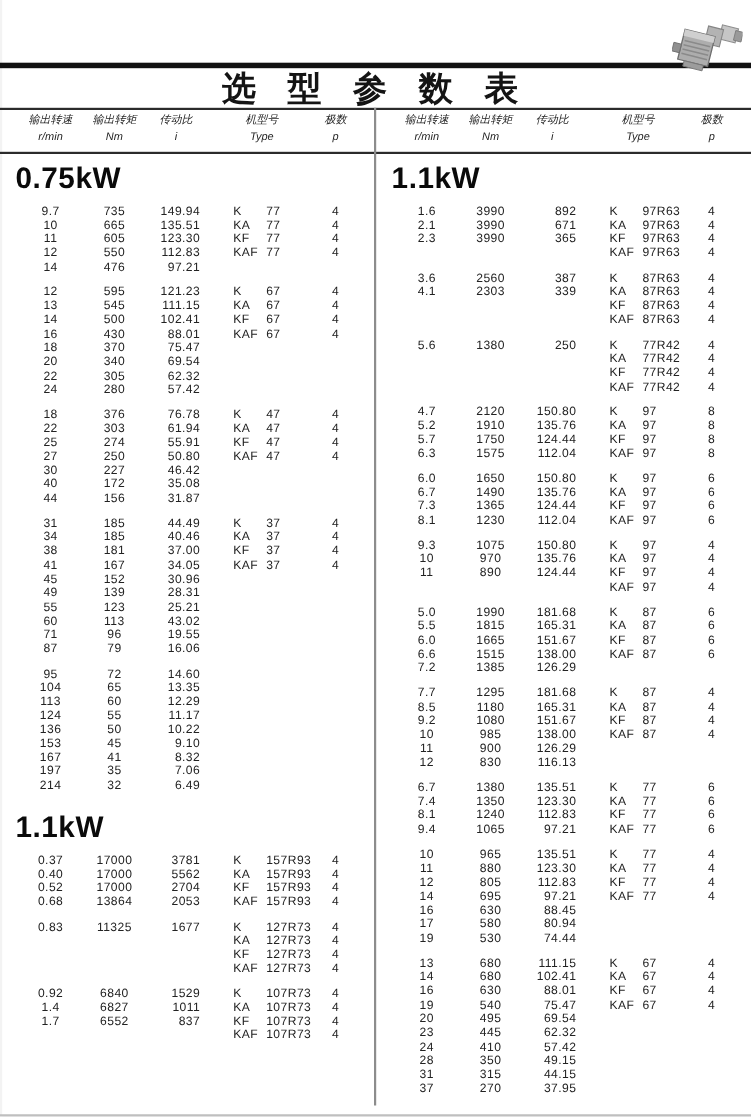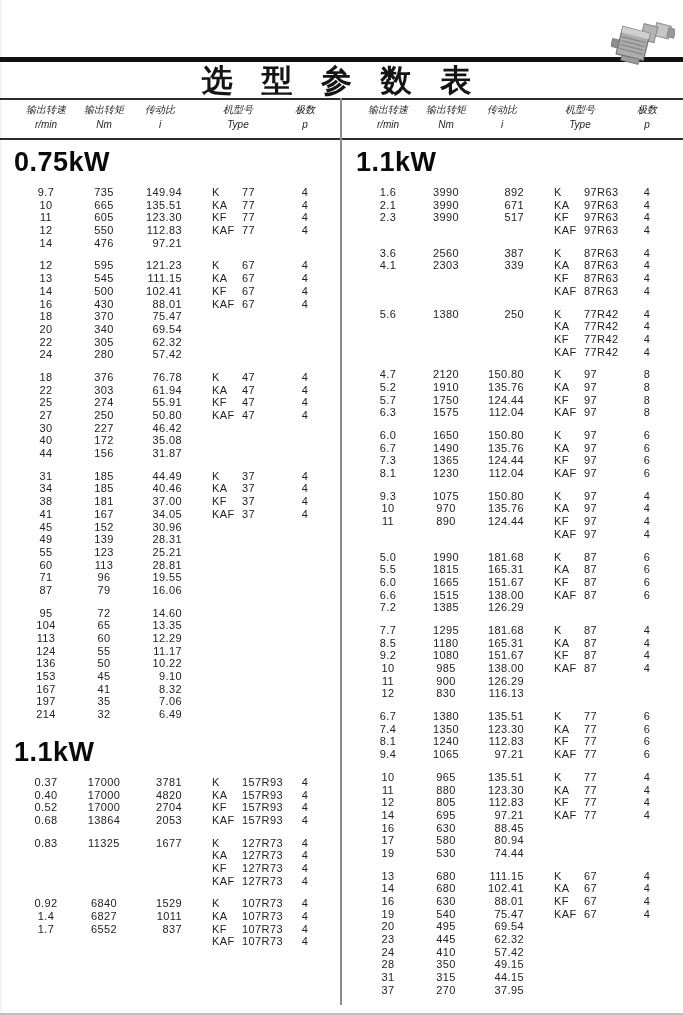--- a/index.html
+++ b/index.html
@@ -356,21 +356,21 @@
             <span class="c-torque">123</span>
             <span class="c-ratio">25.21</span>
             <span class="c-gap"></span>
             <span class="c-prefix"></span>
             <span class="c-model"></span>
             <span class="c-poles"></span>
           </div>
           <div class="row">
             <span class="c-speed">60</span>
             <span class="c-torque">113</span>
-            <span class="c-ratio">28.81</span>
+            <span class="c-ratio">43.02</span>
             <span class="c-gap"></span>
             <span class="c-prefix"></span>
             <span class="c-model"></span>
             <span class="c-poles"></span>
           </div>
           <div class="row">
             <span class="c-speed">71</span>
             <span class="c-torque">96</span>
             <span class="c-ratio">19.55</span>
             <span class="c-gap"></span>
@@ -478,21 +478,21 @@
             <span class="c-torque">17000</span>
             <span class="c-ratio">3781</span>
             <span class="c-gap"></span>
             <span class="c-prefix">K</span>
             <span class="c-model">157R93</span>
             <span class="c-poles">4</span>
           </div>
           <div class="row">
             <span class="c-speed">0.40</span>
             <span class="c-torque">17000</span>
-            <span class="c-ratio">4820</span>
+            <span class="c-ratio">5562</span>
             <span class="c-gap"></span>
             <span class="c-prefix">KA</span>
             <span class="c-model">157R93</span>
             <span class="c-poles">4</span>
           </div>
           <div class="row">
             <span class="c-speed">0.52</span>
             <span class="c-torque">17000</span>
             <span class="c-ratio">2704</span>
             <span class="c-gap"></span>
@@ -604,21 +604,21 @@
             <span class="c-torque">3990</span>
             <span class="c-ratio">671</span>
             <span class="c-gap"></span>
             <span class="c-prefix">KA</span>
             <span class="c-model">97R63</span>
             <span class="c-poles">4</span>
           </div>
           <div class="row">
             <span class="c-speed">2.3</span>
             <span class="c-torque">3990</span>
-            <span class="c-ratio">517</span>
+            <span class="c-ratio">365</span>
             <span class="c-gap"></span>
             <span class="c-prefix">KF</span>
             <span class="c-model">97R63</span>
             <span class="c-poles">4</span>
           </div>
           <div class="row">
             <span class="c-speed"></span>
             <span class="c-torque"></span>
             <span class="c-ratio"></span>
             <span class="c-gap"></span>

